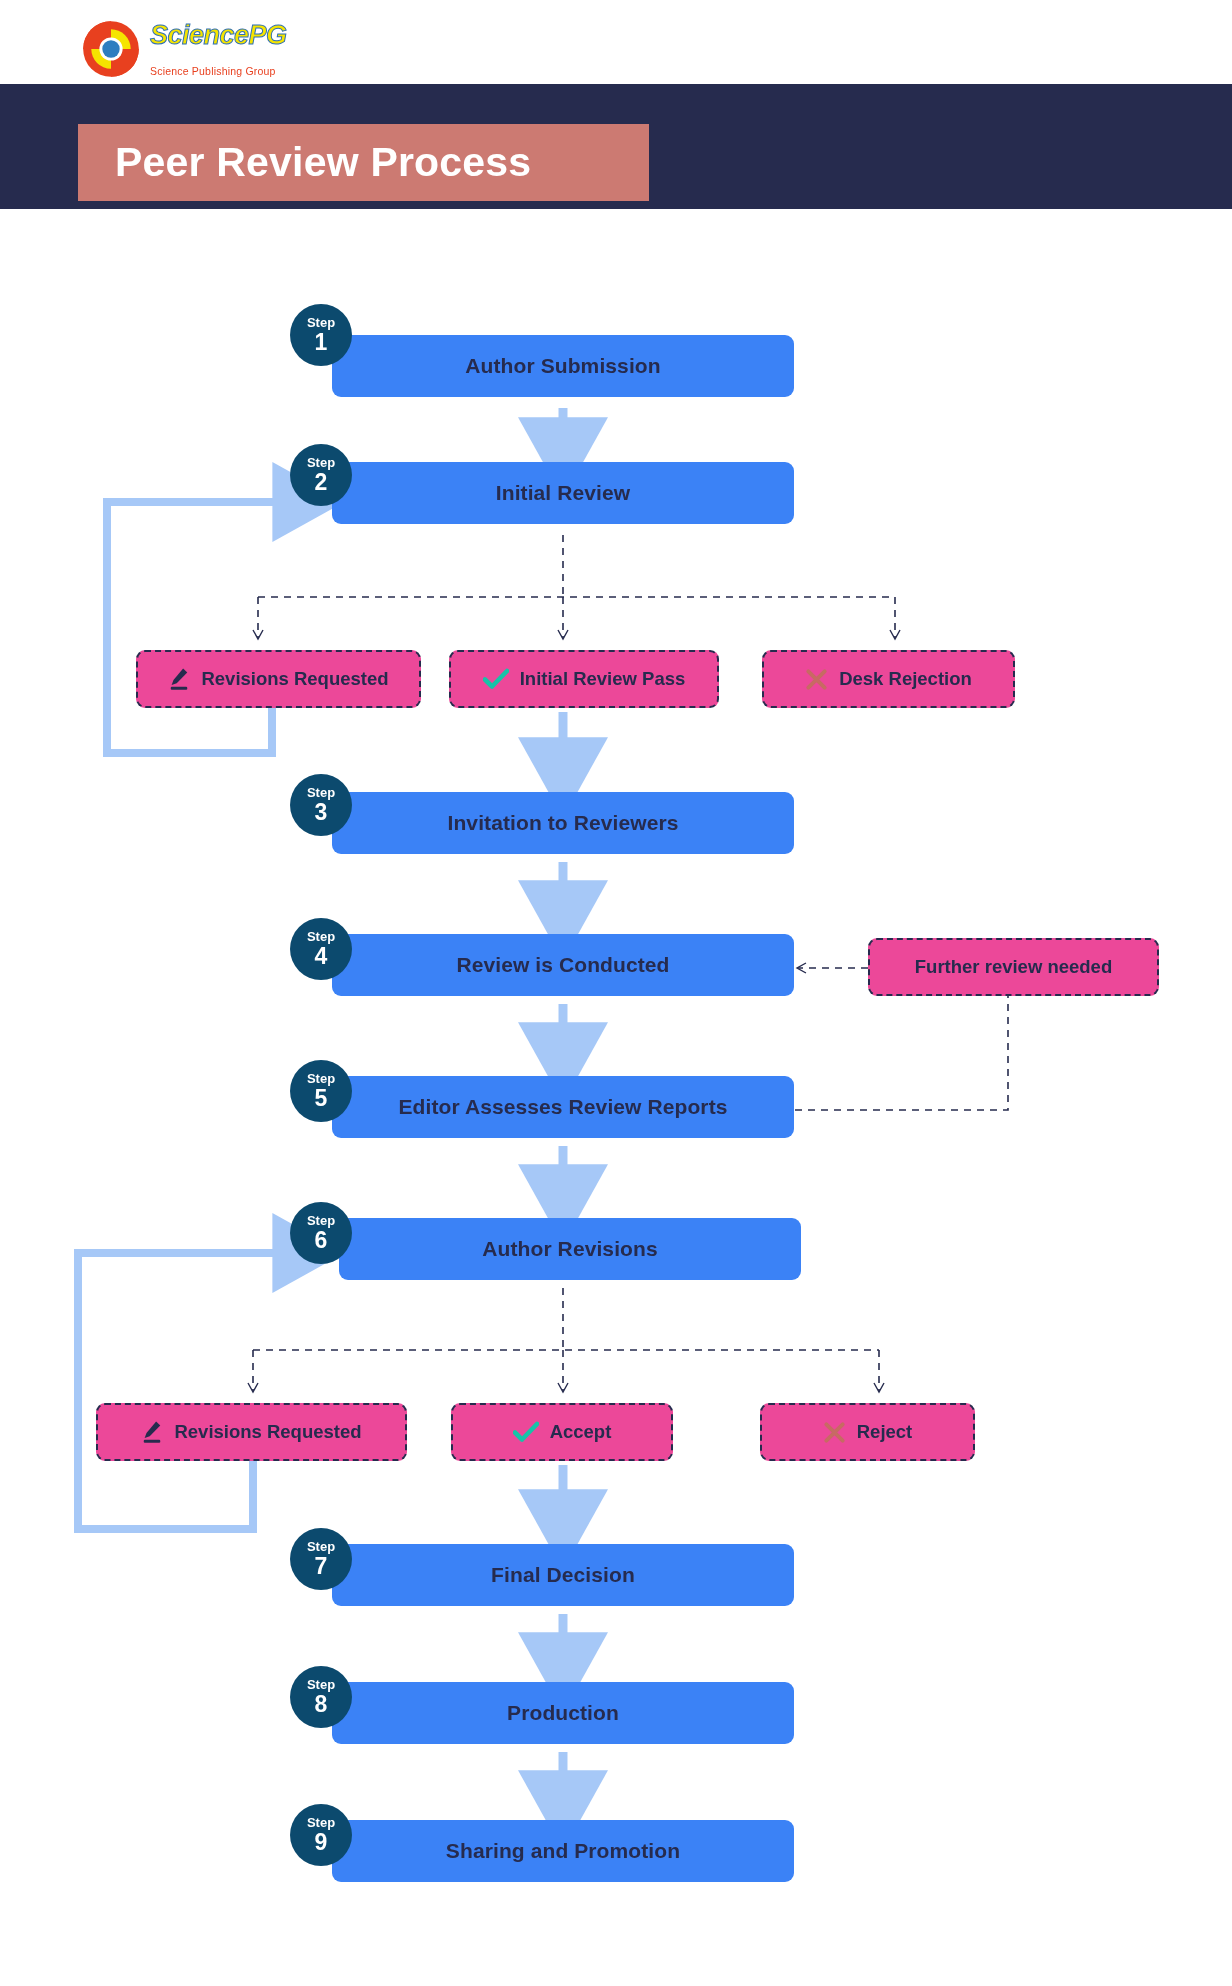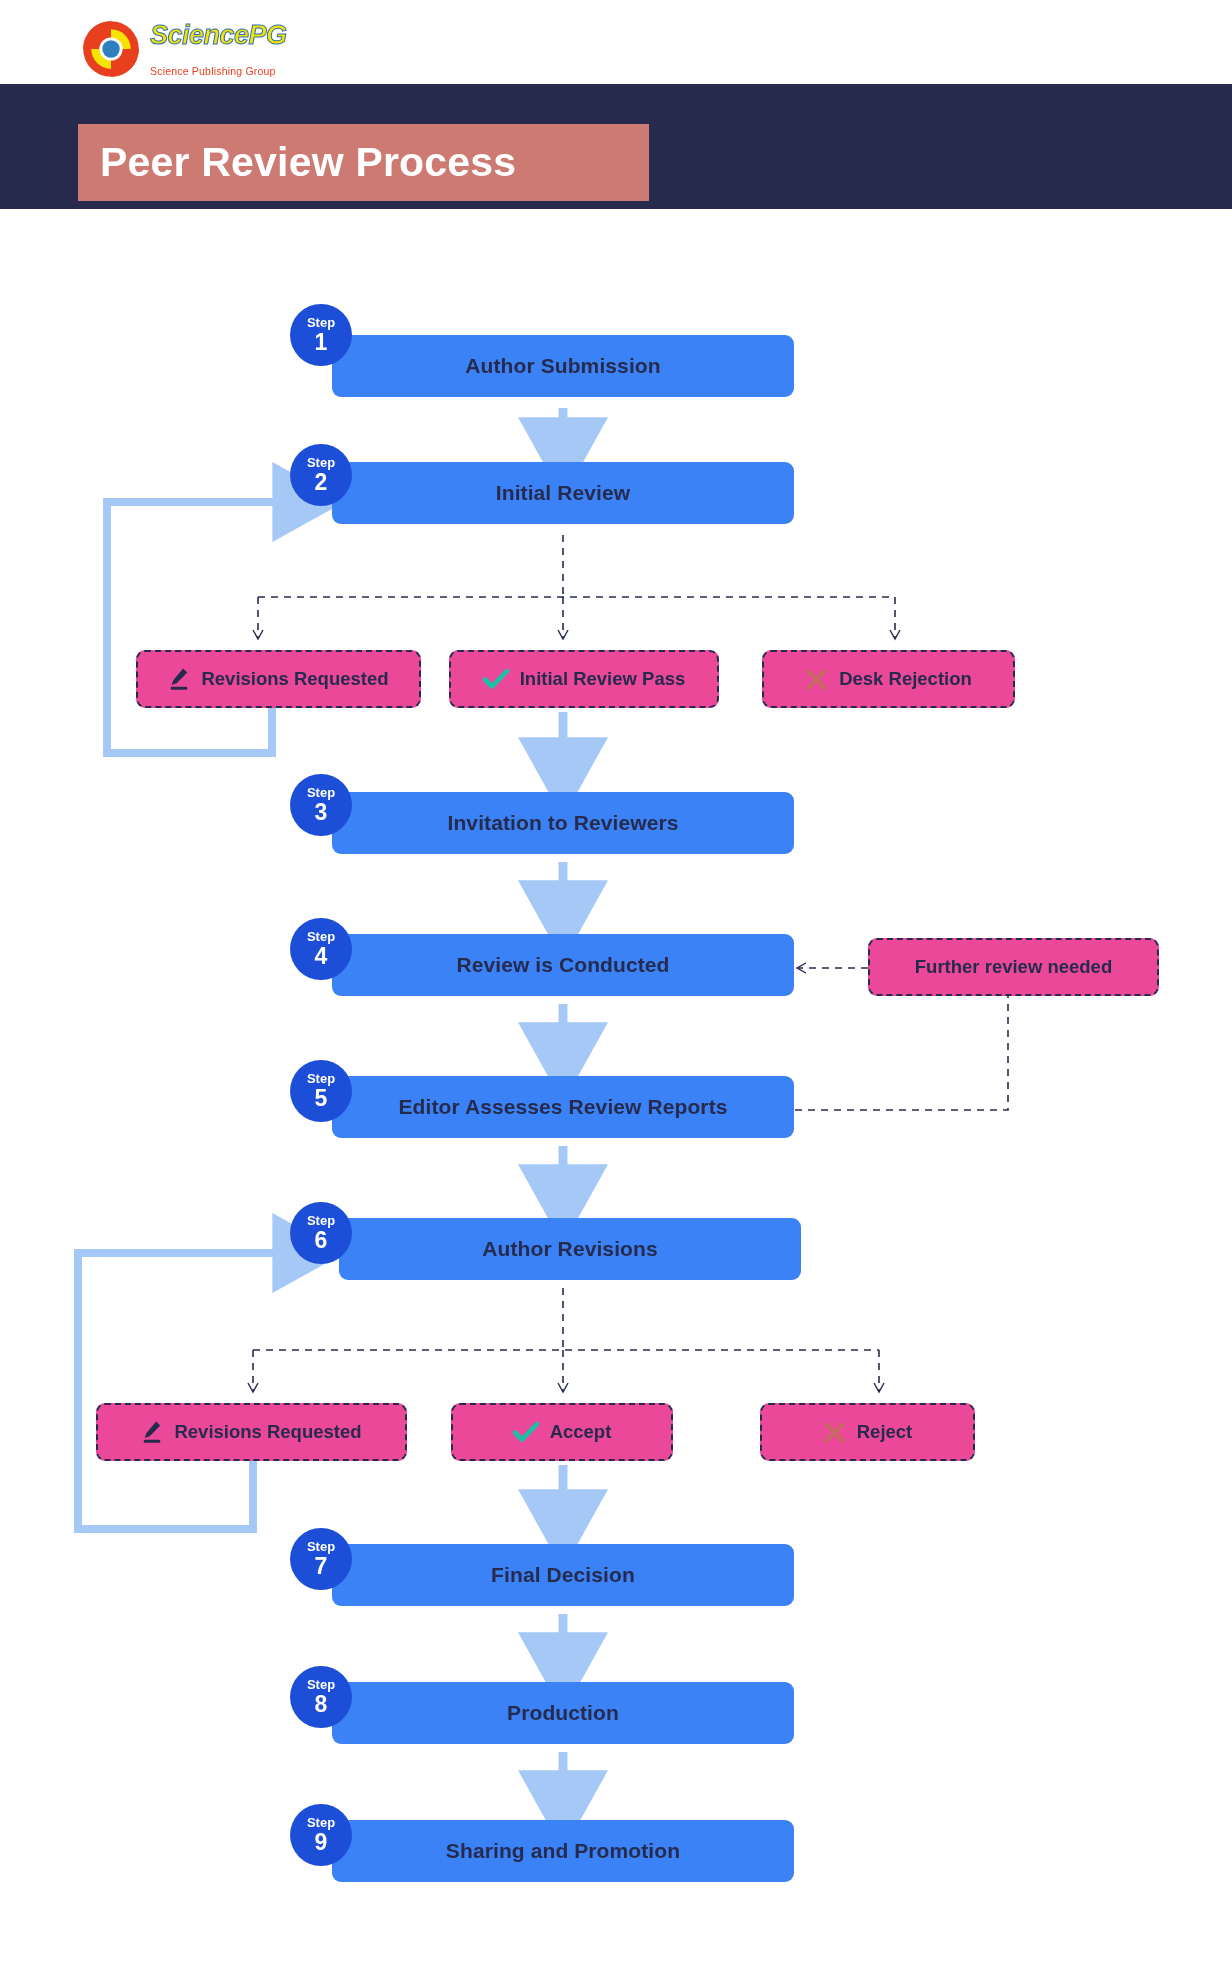--- a/index.html
+++ b/index.html
@@ -60,21 +60,21 @@
     left: 78px; top: 124px;
     width: 571px; height: 77px;
     background: #CC7A72;
     display: flex;
     align-items: center;
   }
   #header-title {
     color: #ffffff;
     font-size: 41px;
     font-weight: bold;
-    padding-left: 22px;
+    padding-left: 37px;
     letter-spacing: 0.2px;
   }
 
   
   #connectors {
     position: absolute;
     left: 0; top: 0;
     width: 1232px; height: 1986px;
     pointer-events: none;
   }
@@ -93,21 +93,21 @@
     color: #262B4E;
     font-size: 21px;
     font-weight: bold;
     text-align: center;
     letter-spacing: 0.1px;
   }
   .badge {
     position: absolute;
     width: 62px; height: 62px;
     border-radius: 50%;
-    background: #1d4ed8;
+    background: #0c4a6e;
     display: flex;
     flex-direction: column;
     align-items: center;
     justify-content: center;
     line-height: 1;
   }
   .badge .b-word {
     color: #ffffff;
     font-size: 13px;
     font-weight: bold;

